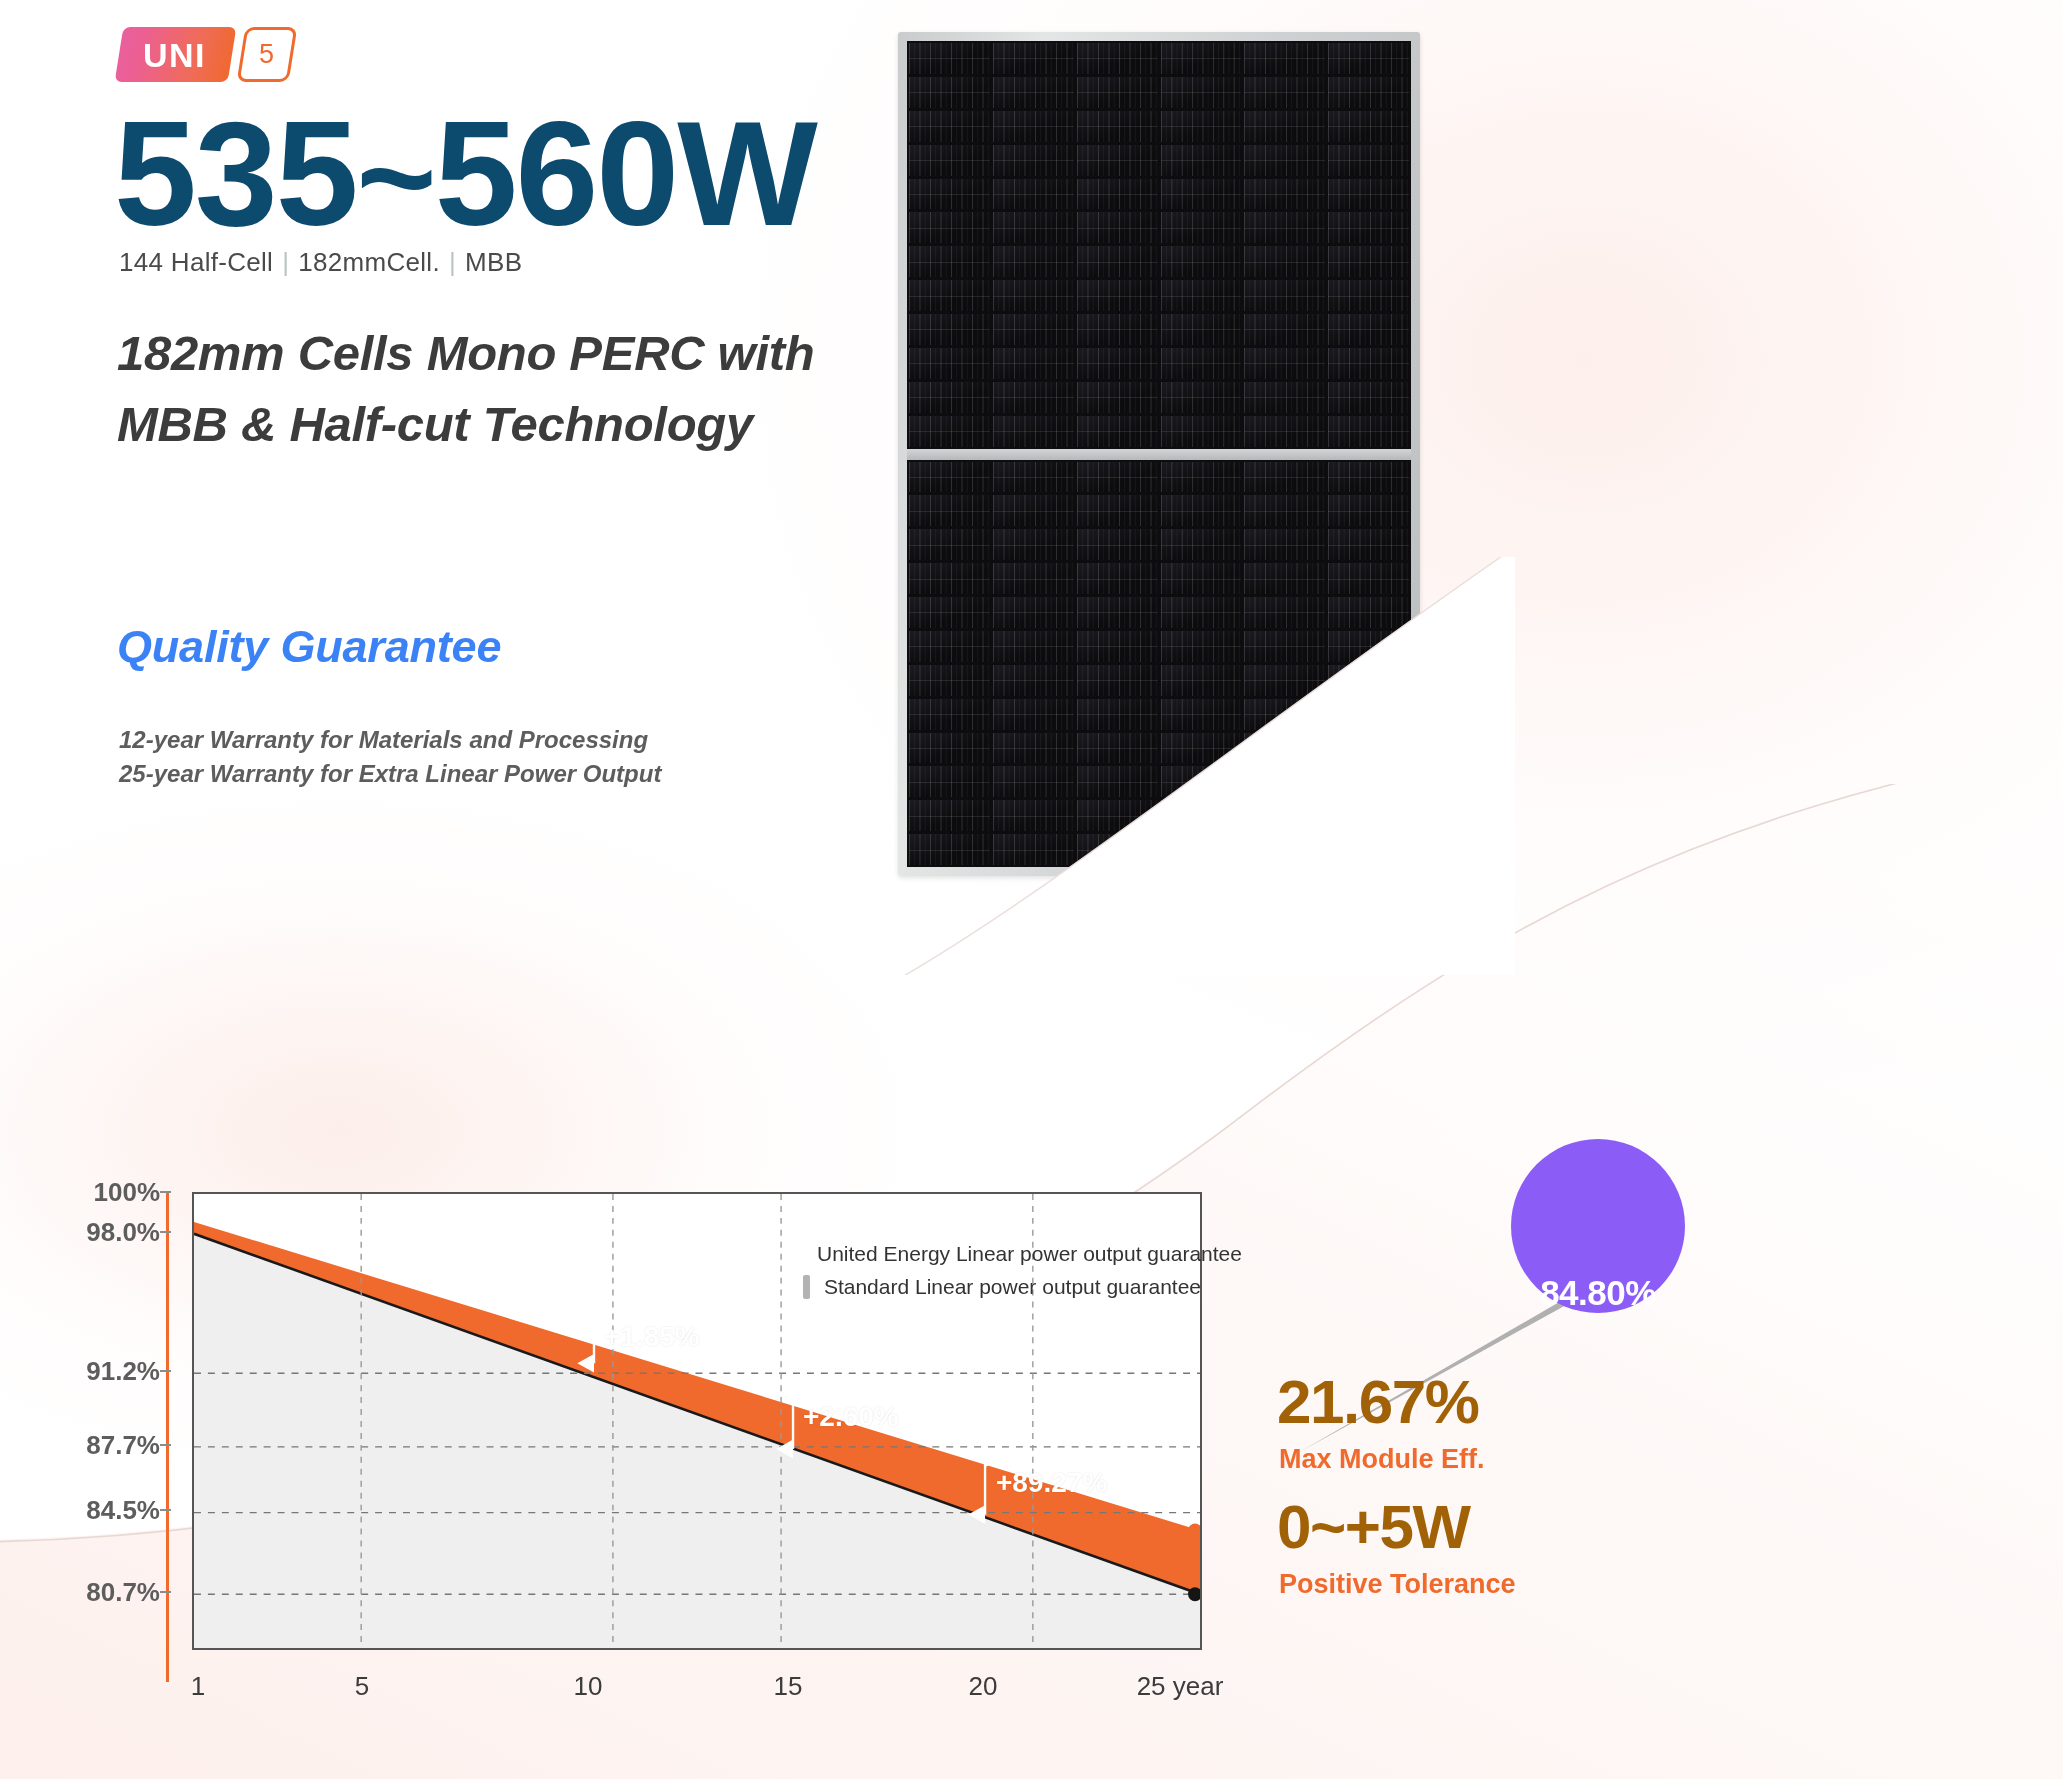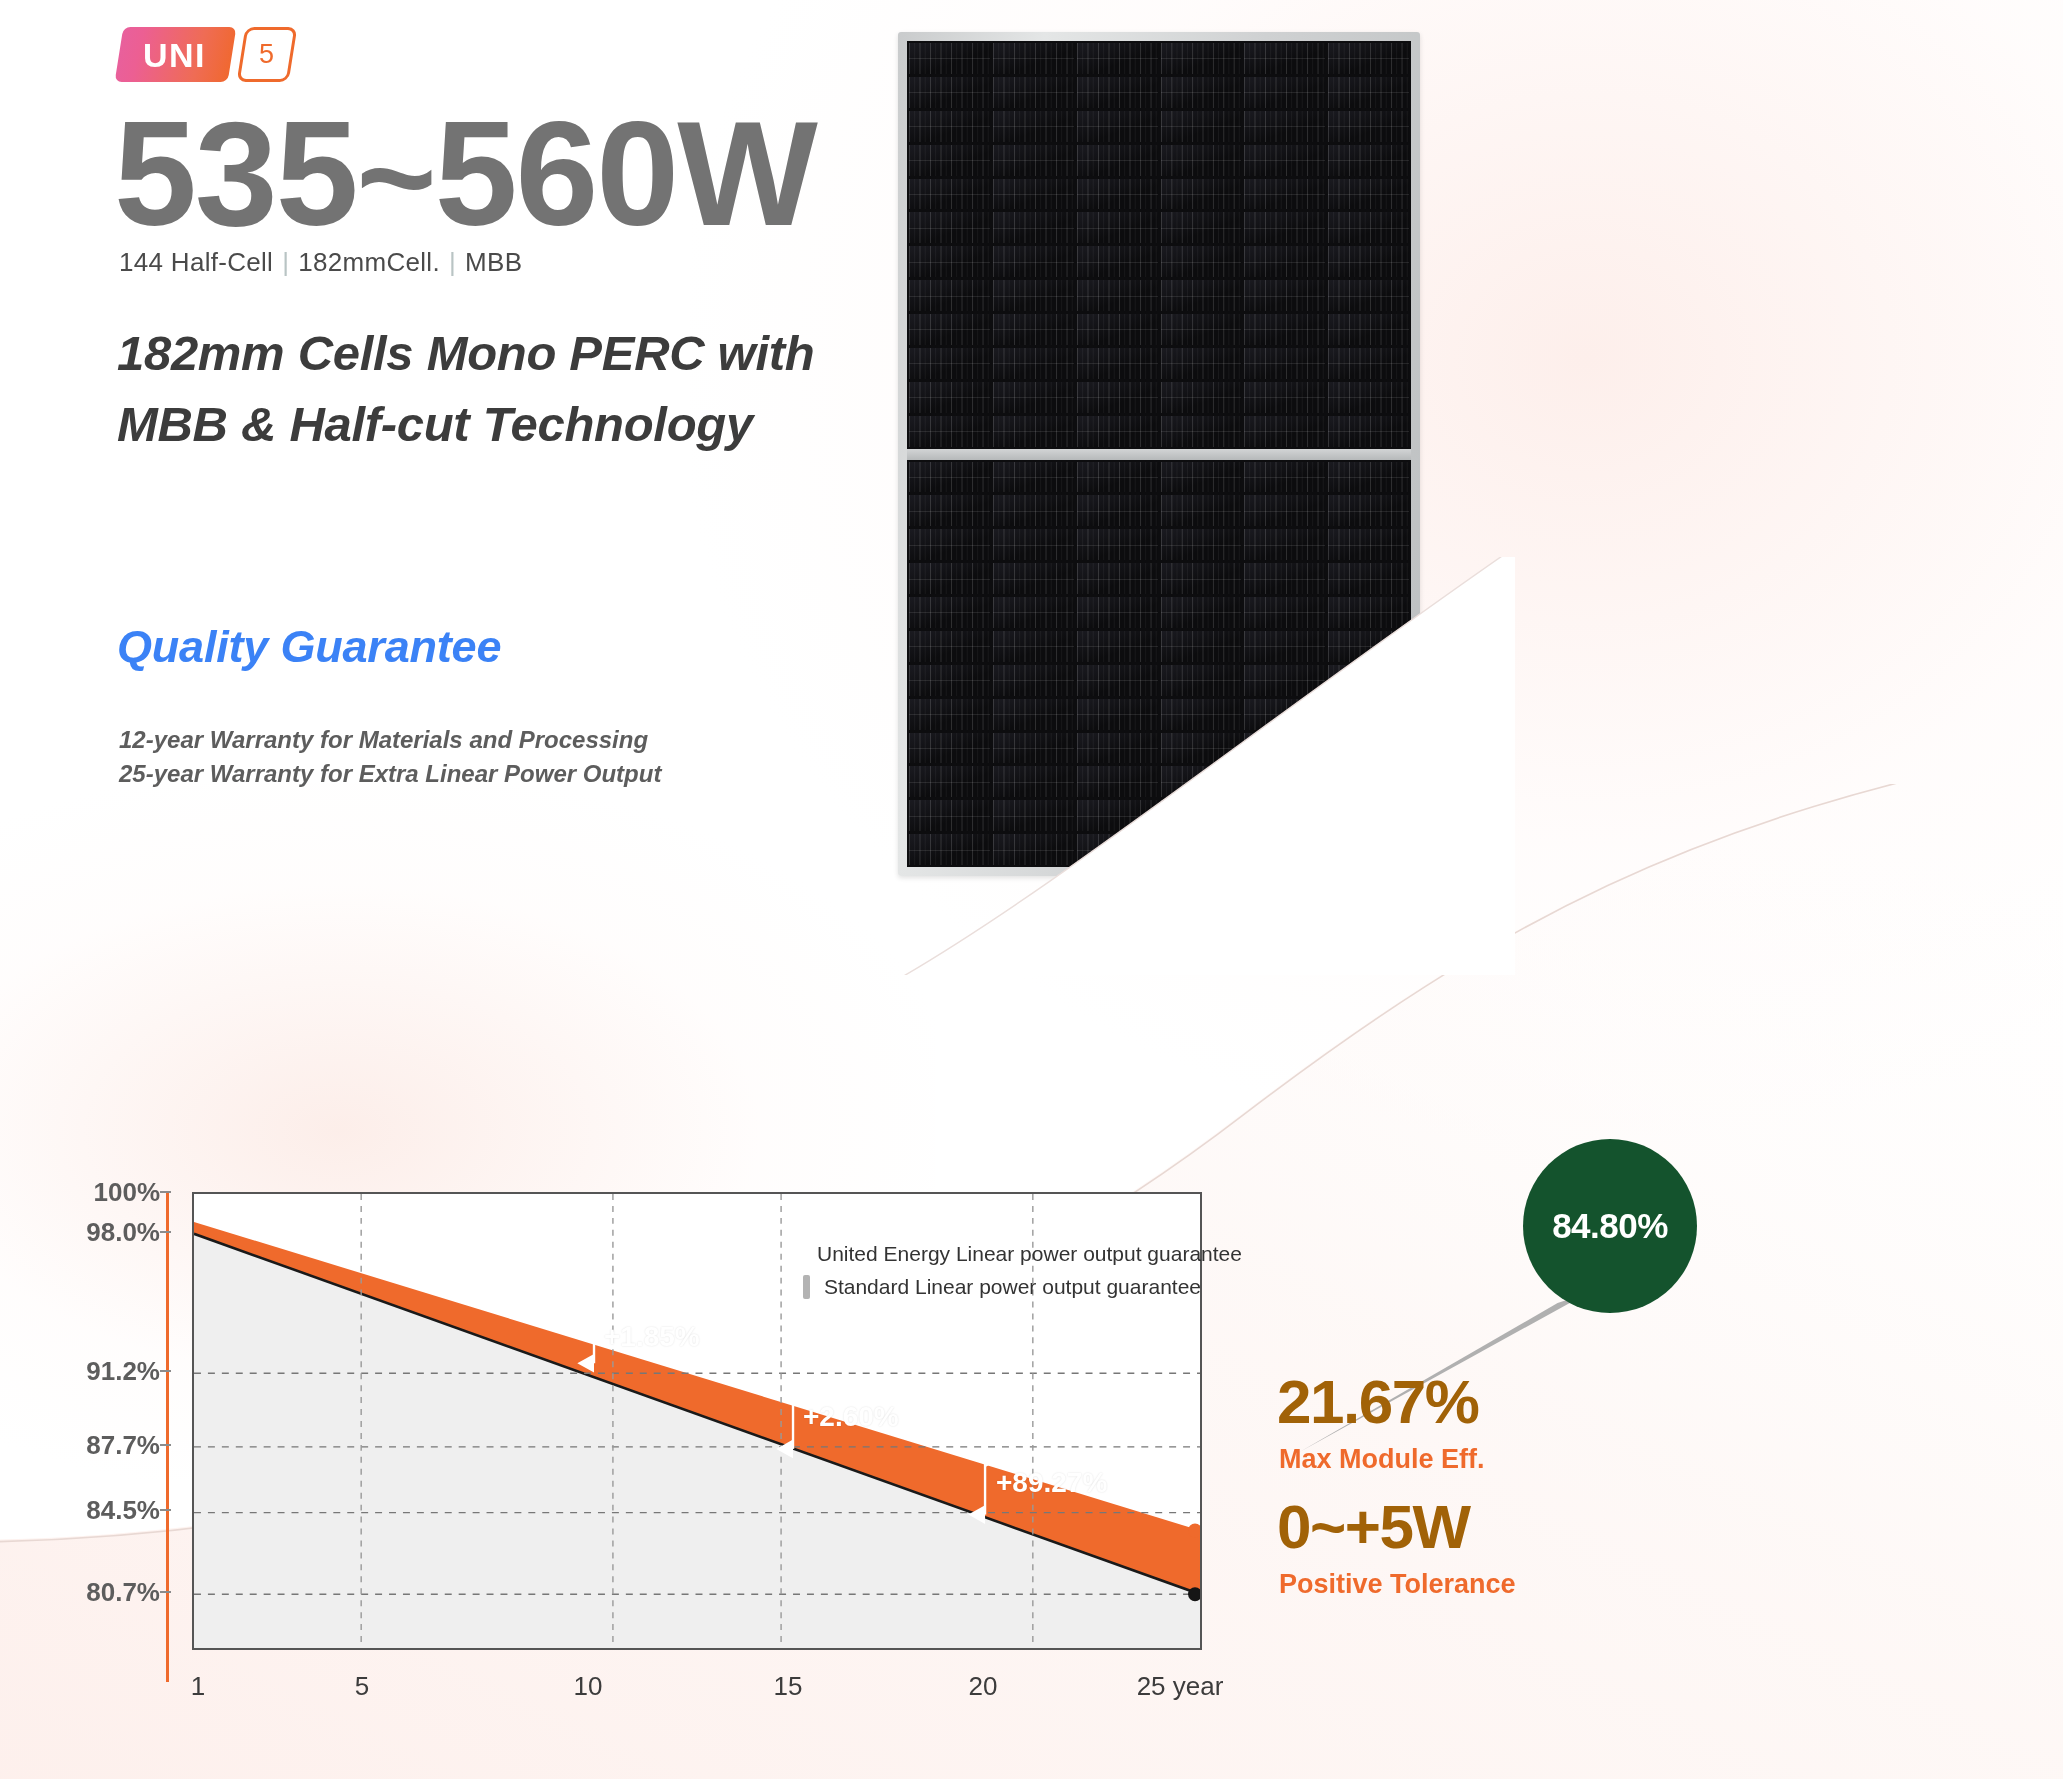--- a/index.html
+++ b/index.html
@@ -60,21 +60,21 @@
     background:#ffffff;
   }
   .five-box span{
     transform:skewX(9deg);
     color:#ef6a2c; font-size:27px; font-weight:normal; line-height:1;
   }
 
   
   .wattage{
     position:absolute; left:114px; top:96px;
-    font-size:149px; font-weight:bold; color:#737373;
+    font-size:149px; font-weight:bold; color:#0c4a6e;
     letter-spacing:-2px; line-height:1.05;
     font-family:"Liberation Sans", sans-serif;
   }
   .wattage .tilde{ font-size:137px; }
 
   .spec-line{
     position:absolute; left:119px; top:247px;
     font-size:26px; color:#4a4a4a; font-weight:300;
     letter-spacing:0.3px;
   }
@@ -179,24 +179,24 @@
   .legend-txt{ font-size:21px; color:#333; white-space:nowrap; font-weight:300; }
 
   .delta-lab{
     position:absolute; color:#ffffff; font-size:28px; font-weight:bold;
     white-space:nowrap; text-shadow:0 0 2px rgba(0,0,0,.12);
   }
 
   
   .info-panel{ position:absolute; left:1259px; top:1154px; width:786px; height:617px; }
   .bubble{
-    position:absolute; left:264px; top:-15px;
+    position:absolute; left:252px; top:-15px;
     width:174px; height:174px; border-radius:50%;
-    background:#14532d;
-    display:flex; align-items:center; justify-content:center;
+    background:#8b5cf6;
+    display:flex; align-items:flex-end; justify-content:center;
   }
   .bubble span{ color:#ffffff; font-size:35px; font-weight:bold; letter-spacing:-0.5px; }
   .bubble-tail{
     position:absolute; left:0; top:0; width:458px; height:328px; pointer-events:none;
   }
   .big-stat{
     position:absolute; font-size:62px; font-weight:bold; color:#a16207;
     letter-spacing:-1.5px; line-height:1;
   }
   .stat-sub{

